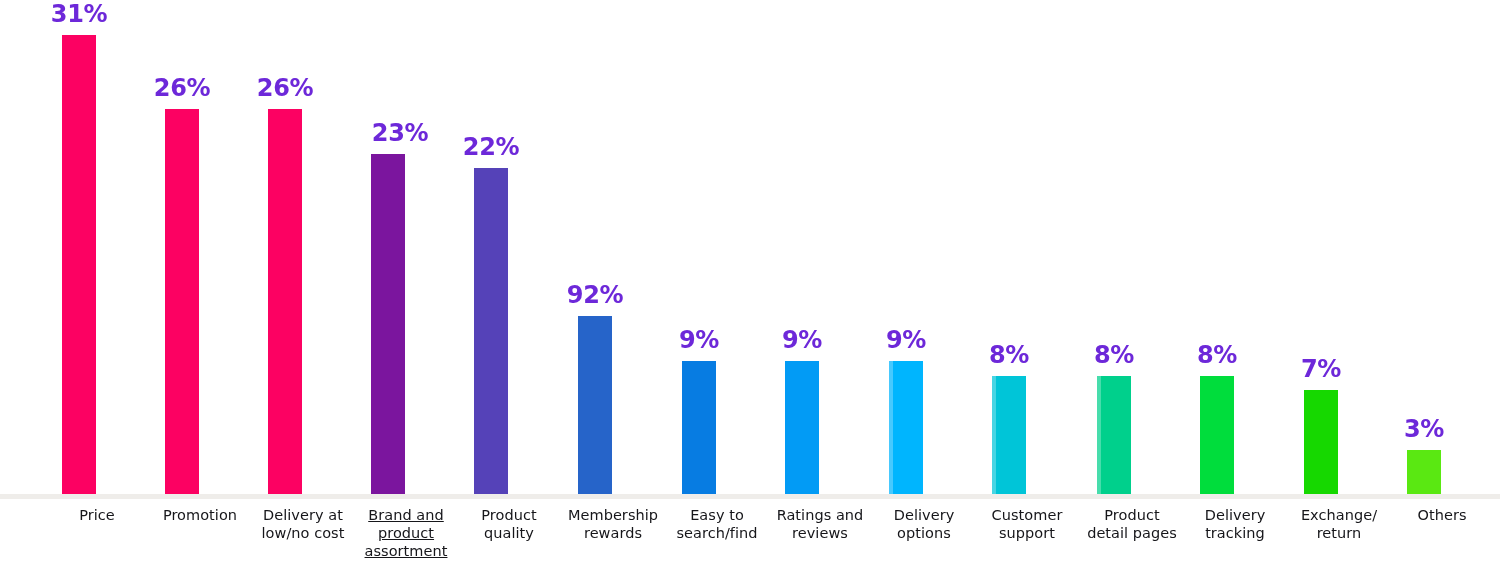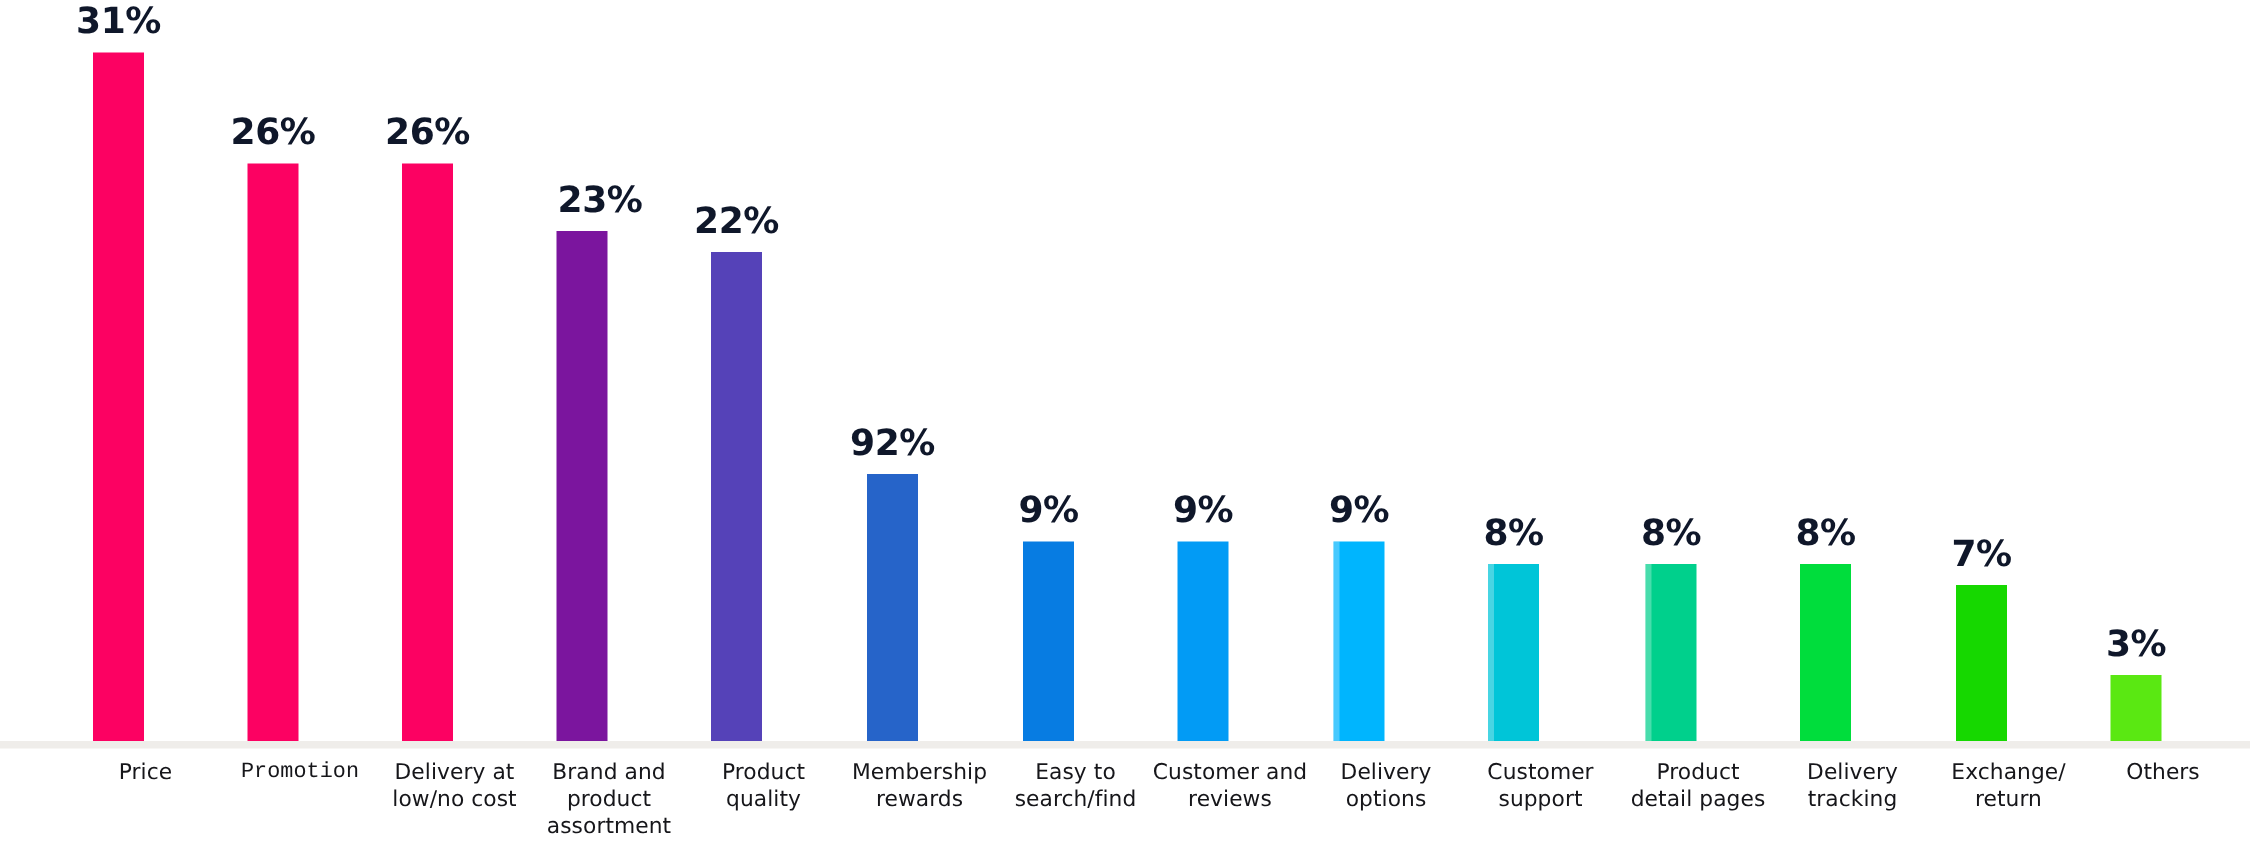--- a/index.html
+++ b/index.html
@@ -70,21 +70,21 @@
   }
 
   .bar-value {
     position: absolute;
     left: 50%;
     transform: translateX(-50%);
     white-space: nowrap;
     font-family: "DejaVu Sans", "Liberation Sans", sans-serif;
     font-size: 24px;
     font-weight: 700;
-    color: #0f172a;
+    color: #6d28d9;
     letter-spacing: -0.3px;
     line-height: 1;
   }
 
   
   .axis-area {
     position: absolute;
     left: 18px;
     top: 499px;
     width: 1500px;
@@ -171,46 +171,46 @@
         </div>
       </div>
     <div class="baseline" style="background: rgb(239, 237, 234);"></div>
   </div>
 
   <div class="axis-area">
     <div id="labels-layer">
         <div class="cat-label" style="left: 79px;">
           <span class="ln">Price</span>
         </div>
-        <div class="cat-label" style="left: 182px; font-family: Liberation Mono, monospace;">
+        <div class="cat-label" style="left: 182px;">
           <span class="ln">Promotion</span>
         </div>
         <div class="cat-label" style="left: 285px;">
           <span class="ln">Delivery at</span>
           <span class="ln">low/no cost</span>
         </div>
-        <div class="cat-label" style="left: 388px;">
+        <div class="cat-label" style="left: 388px; text-decoration: underline;">
           <span class="ln">Brand and</span>
           <span class="ln">product</span>
           <span class="ln">assortment</span>
         </div>
         <div class="cat-label" style="left: 491px;">
           <span class="ln">Product</span>
           <span class="ln">quality</span>
         </div>
         <div class="cat-label" style="left: 595px;">
           <span class="ln">Membership</span>
           <span class="ln">rewards</span>
         </div>
         <div class="cat-label" style="left: 699px;">
           <span class="ln">Easy to</span>
           <span class="ln">search/find</span>
         </div>
         <div class="cat-label" style="left: 802px;">
-          <span class="ln">Customer and</span>
+          <span class="ln">Ratings and</span>
           <span class="ln">reviews</span>
         </div>
         <div class="cat-label" style="left: 906px;">
           <span class="ln">Delivery</span>
           <span class="ln">options</span>
         </div>
         <div class="cat-label" style="left: 1009px;">
           <span class="ln">Customer</span>
           <span class="ln">support</span>
         </div>

